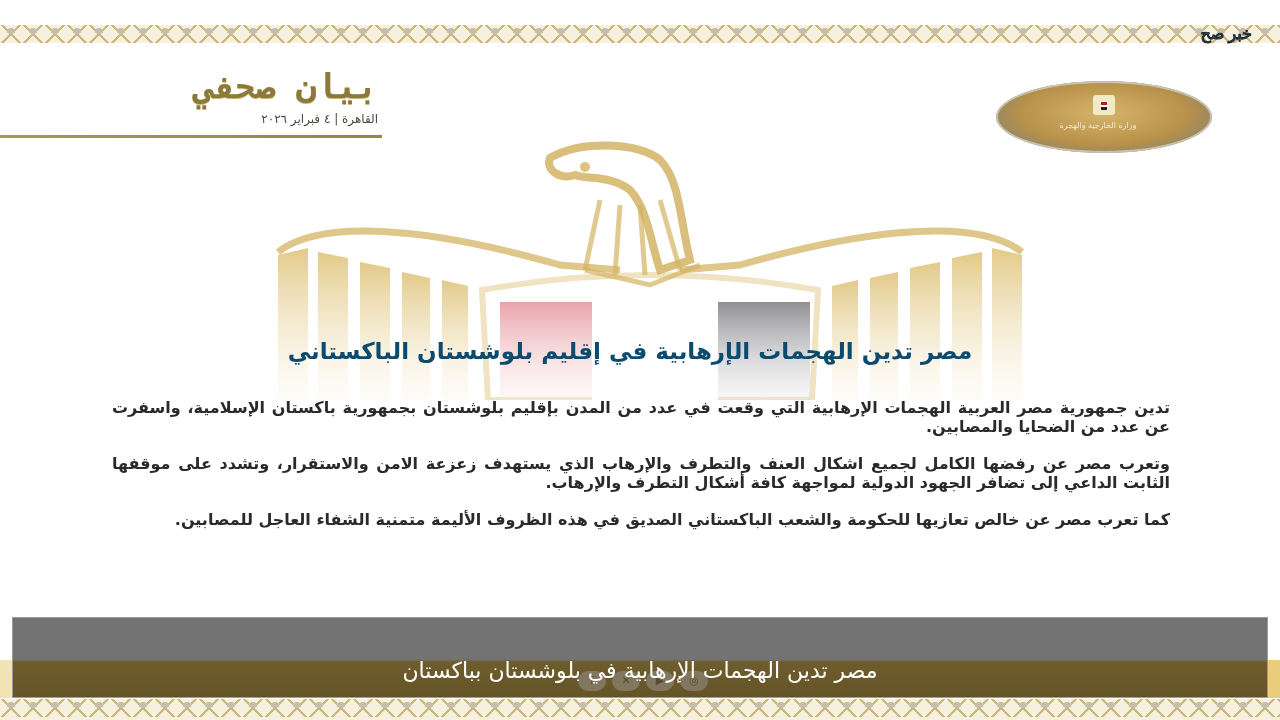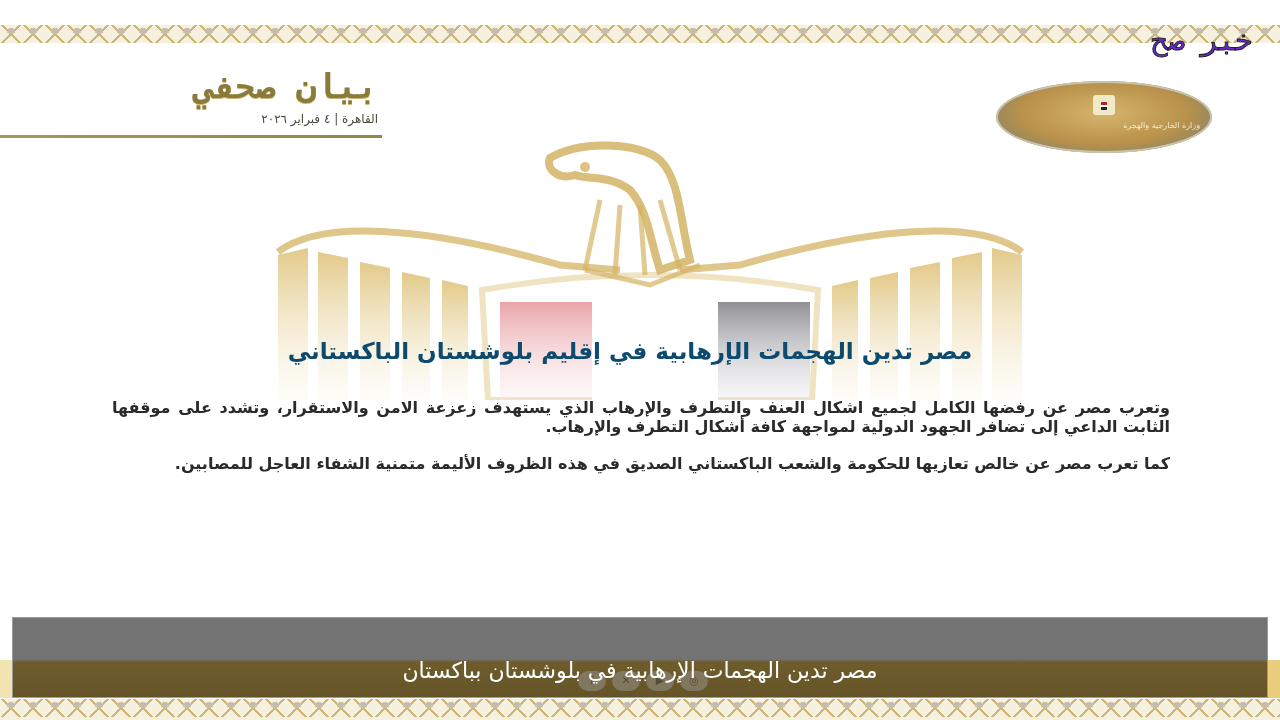--- a/index.html
+++ b/index.html
@@ -17,22 +17,22 @@
       linear-gradient(45deg, transparent 45%, #c9ad6a 46%, #c9ad6a 54%, transparent 55%);
     background-size: 22px 18px, 22px 18px, 22px 18px;
     background-repeat: repeat-x;
     opacity:0.9;
   }
   .top-border { top:25px; }
   .bottom-border { top:699px; height:21px; }
 
   .watermark {
     position:absolute; top:24px; right:28px;
-    font-family:Liberation Mono, monospace; font-size:28px;
-    color:#6d28d9;
+    font-family:Liberation Serif, serif; font-size:16px;
+    color:#0369a1;
     -webkit-text-stroke:1px #222;
     direction:rtl;
   }
 
   .title-block { position:absolute; left:0; top:66px; width:382px; height:72px; direction:rtl; }
   .title-block .title {
     position:absolute; right:4px; top:0;
     font-family:Liberation Mono, monospace; font-weight:bold;
     font-size:34px; letter-spacing:4px;
     color:#8c7a3a;
@@ -55,21 +55,21 @@
   }
   .seal .emblem {
     position:absolute; left:50%; top:14px; transform:translateX(-50%);
     width:22px; height:20px; background:#f2e9c9; border-radius:3px;
   }
   .seal .emblem::after {
     content:""; position:absolute; left:8px; top:7px; width:6px; height:8px;
     background:linear-gradient(#b3201f 33%, #fff 33%, #fff 66%, #222 66%);
   }
   .seal .seal-text {
-    position:absolute; left:0; right:12px; top:40px; text-align:right;
+    position:absolute; left:0; right:12px; top:40px; text-align:center;
     font-size:8px; color:#f4ead0; direction:rtl;
   }
 
   .eagle { position:absolute; left:260px; top:140px; width:780px; height:260px; }
 
   .headline {
     position:absolute; left:100px; width:1060px; top:338px;
     text-align:center; direction:rtl;
     font-family:"DejaVu Sans", sans-serif; font-weight:bold;
     font-size:23px; color:#0c4a6e; letter-spacing:1px;
@@ -169,20 +169,21 @@
     <path d="M360,65 L355,135"></path>
     <path d="M380,65 L385,135"></path>
     <path d="M400,60 L420,130"></path>
     <path d="M325,130 L390,145 L440,125"></path>
   </g>
 </svg>
 
 <div class="headline">مصر تدين الهجمات الإرهابية في إقليم بلوشستان الباكستاني</div>
 
 <div class="body-text">
+  <p>تدين جمهورية مصر العربية الهجمات الإرهابية التي وقعت في عدد من المدن بإقليم بلوشستان بجمهورية باكستان الإسلامية، واسفرت عن عدد من الضحايا والمصابين.</p>
   <p>وتعرب مصر عن رفضها الكامل لجميع اشكال العنف والتطرف والإرهاب الذي يستهدف زعزعة الامن والاستقرار، وتشدد على موقفها الثابت الداعي إلى تضافر الجهود الدولية لمواجهة كافة أشكال التطرف والإرهاب.</p>
   <p>كما تعرب مصر عن خالص تعازيها للحكومة والشعب الباكستاني الصديق في هذه الظروف الأليمة متمنية الشفاء العاجل للمصابين.</p>
 </div>
 
 <div class="side-gold-left"></div>
 <div class="side-gold-right"></div>
 
 <div class="caption">
   <div class="socials">
     <span class="social">f</span>

